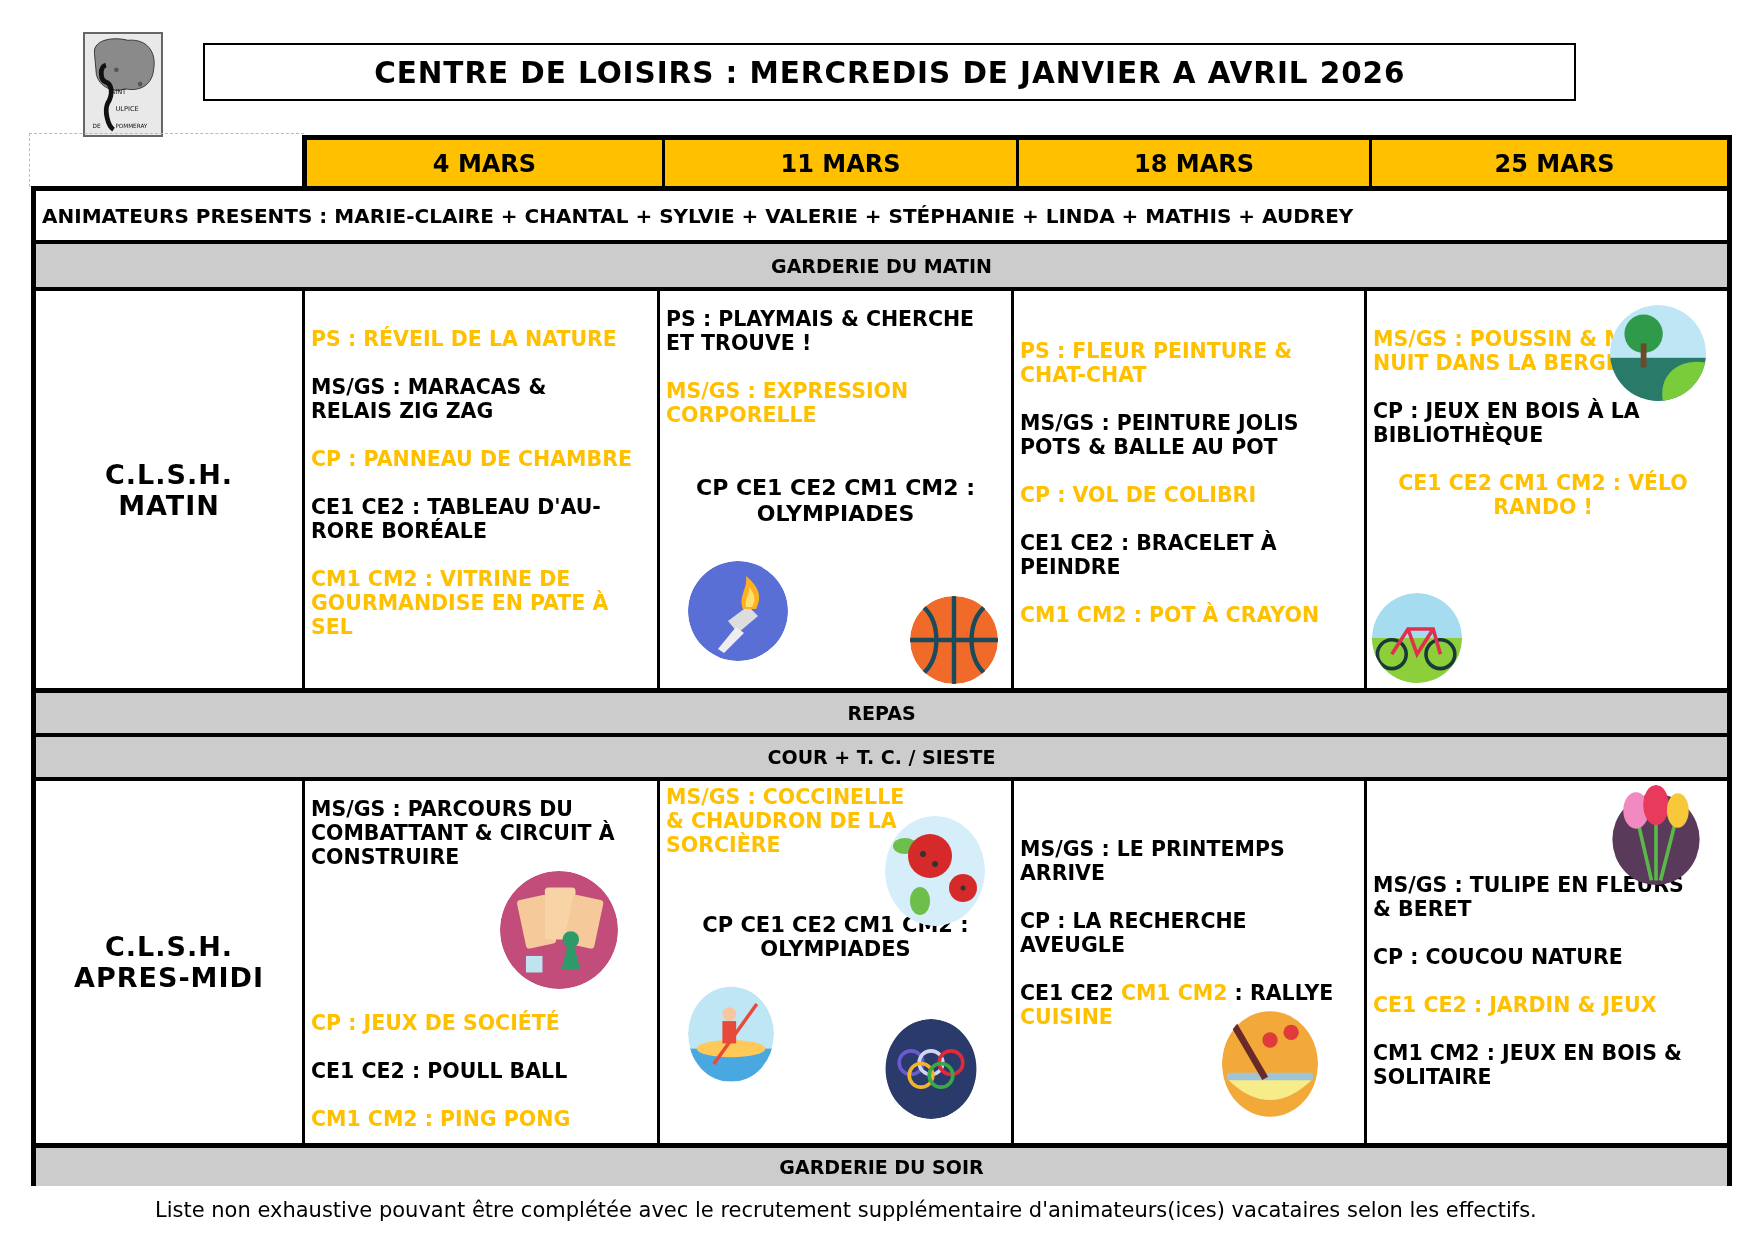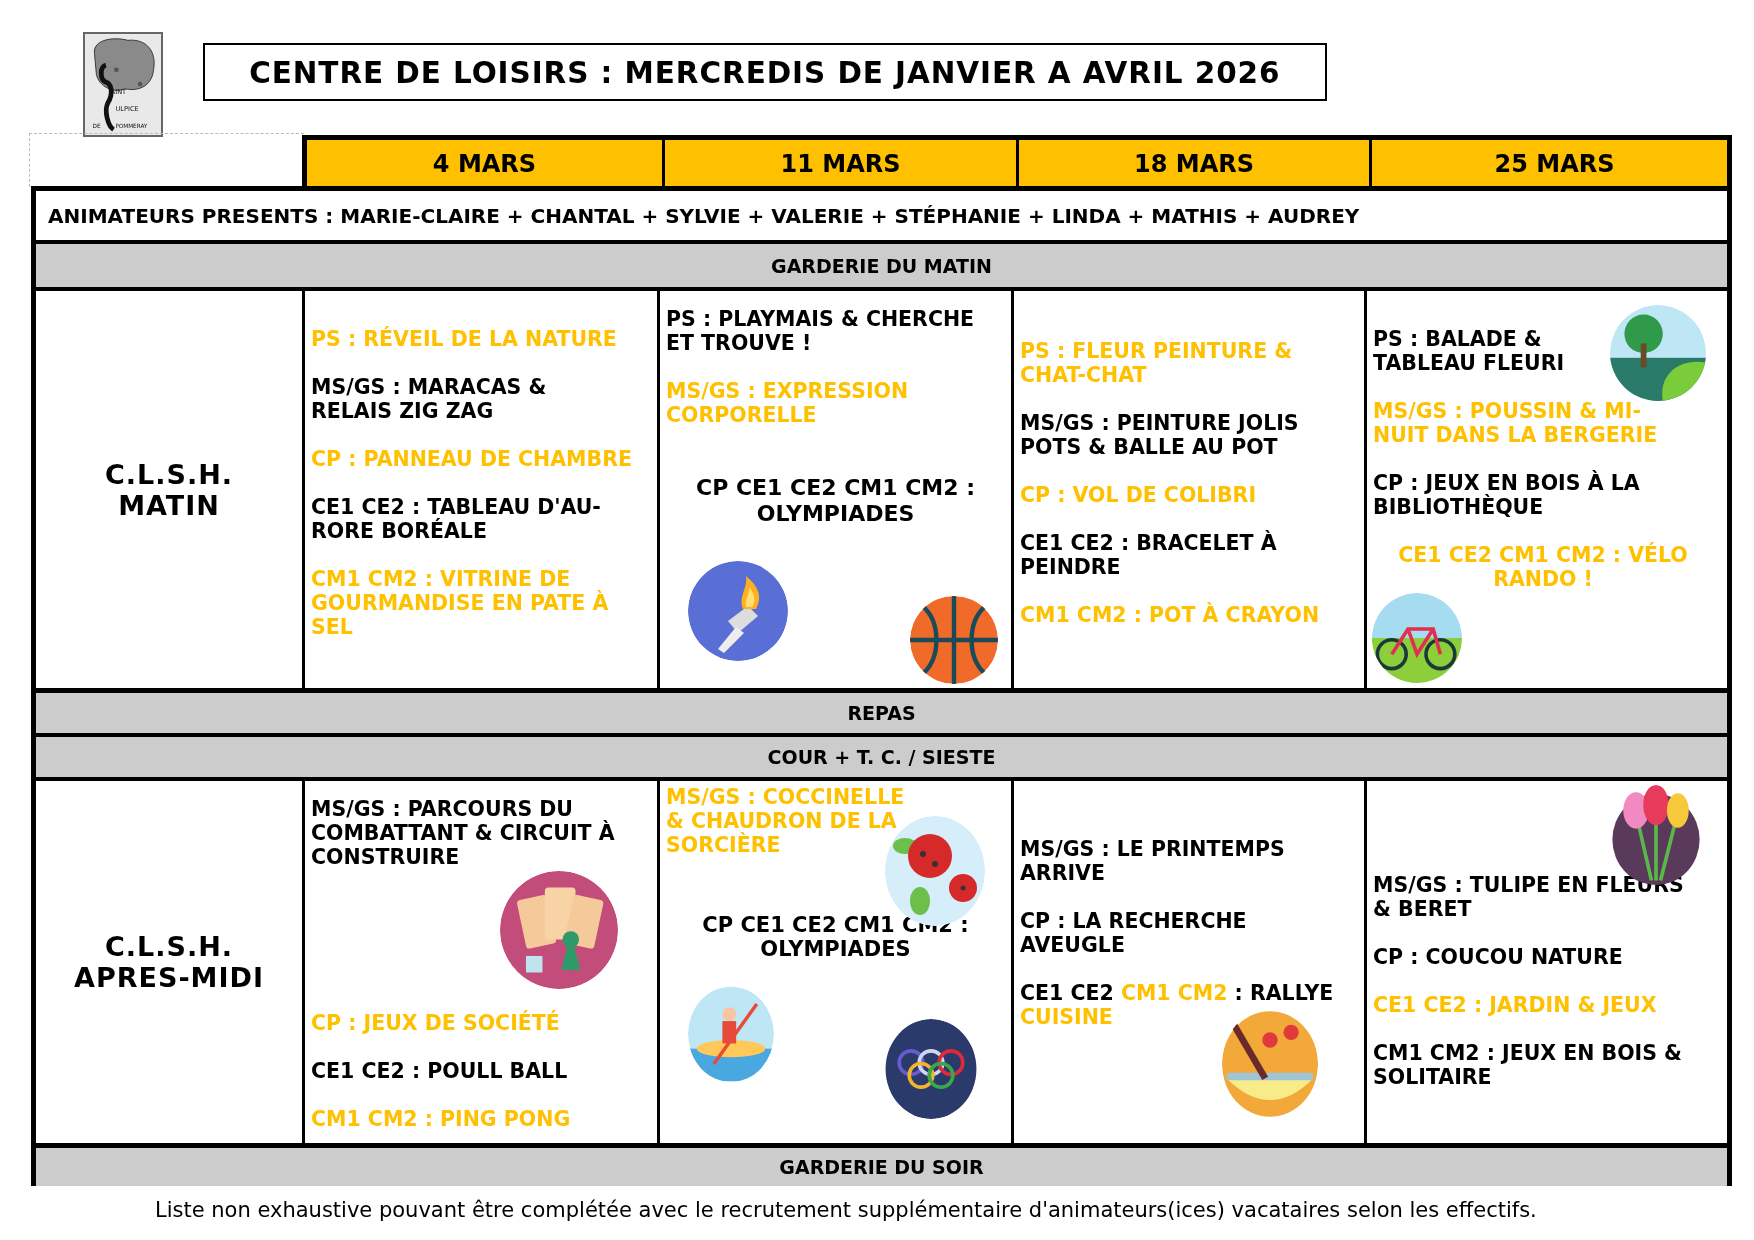--- a/index.html
+++ b/index.html
@@ -5,41 +5,41 @@
   * { box-sizing: border-box; margin: 0; padding: 0; }
   html, body { width: 1754px; height: 1240px; background: #ffffff; overflow: hidden; }
   body { position: relative; font-family: "DejaVu Sans", sans-serif; color: #000; }
   .abs { position: absolute; }
 
   
   .logo { left: 83px; top: 32px; width: 80px; height: 105px; border: 2px solid #666; background: #eee; overflow: hidden; }
   .logo svg { width: 100%; height: 100%; display: block; }
 
   
-  .title-box { left: 203px; top: 43px; width: 1124px; height: 58px; border: 2px solid #000; display: flex; align-items: center; justify-content: center; }
+  .title-box { left: 203px; top: 43px; width: 1373px; height: 58px; border: 2px solid #000; display: flex; align-items: center; justify-content: center; }
   .title-text { font-weight: bold; font-size: 31px; letter-spacing: 1px; transform: scaleX(0.95); }
 
   .dash-h { left: 29px; top: 133px; width: 275px; border-top: 1px dashed #bbb; }
   .dash-v { left: 29px; top: 133px; height: 54px; border-left: 1px dashed #bbb; }
 
   
   .hdr { top: 135px; height: 53px; left: 302px; width: 1430px; display: grid;
          grid-template-columns: 355px 354px 353px 368px; background: #FFC000;
          border: 5px solid #000; border-bottom: none; }
   .hdr-cell { display: flex; align-items: center; justify-content: center; font-weight: bold; font-size: 24px; border-left: 3px solid #000; }
   .hdr-cell:first-child { border-left: none; }
 
   .tbl { left: 31px; top: 186px; width: 1701px; height: 1000px; border: 5px solid #000; background: #fff; }
   .row { position: absolute; left: 0; right: 0; }
   .row.full { display: flex; align-items: center; }
   .row.gray { background: #CCCCCC; justify-content: center; font-weight: bold; font-size: 19px; }
   .hline { position: absolute; left: 0; right: 0; height: 5px; background: #000; }
   .thin { height: 4px; }
 
-  .animateurs { top: 0; height: 49px; padding-left: 6px; font-weight: bold; font-size: 20px; white-space: nowrap; margin-left: 6px; }
+  .animateurs { top: 0; height: 49px; padding-left: 6px; font-weight: bold; font-size: 20px; white-space: nowrap; }
 
   .grid { display: grid; grid-template-columns: 266px 355px 354px 353px 363px; }
   .grid > .cell { border-left: 3px solid #000; position: relative; padding: 6px 6px; overflow: hidden; }
   .grid > .cell:first-child { border-left: none; align-items: center; }
   .label-cell { display: flex; align-items: center; justify-content: center; text-align: center; font-weight: bold; font-size: 27px; line-height: 31px; letter-spacing: 1px; }
 
   .act { font-weight: bold; font-size: 20.5px; line-height: 24px; margin-bottom: 24px; text-transform: none; }
   .act.o { color: #FFC000; }
   .act.center { text-align: center; }
   .act .o { color: #FFC000; text-align: right; }
@@ -127,21 +127,20 @@
 
     <div class="cell" style="padding-top:48px">
       <div class="act o" style="width:300px">PS : FLEUR PEINTURE &amp; CHAT-CHAT</div>
       <div class="act">MS/GS : PEINTURE JOLIS POTS &amp; BALLE AU POT</div>
       <div class="act o">CP : VOL DE COLIBRI</div>
       <div class="act" style="width:280px">CE1 CE2 : BRACELET À PEINDRE</div>
       <div class="act o">CM1 CM2 : POT À CRAYON</div>
     </div>
 
     <div class="cell" style="padding-top:36px">
-      <div class="act" style="width:200px">PS : BALADE &amp; TABLEAU FLEURI</div>
       <div class="act o" style="width:320px">MS/GS : POUSSIN &amp; MI-NUIT DANS LA BERGERIE</div>
       <div class="act" style="width:320px">CP : JEUX EN BOIS À LA BIBLIOTHÈQUE</div>
       <div class="act o center" style="width:300px;margin-left:20px">CE1 CE2 CM1 CM2 : VÉLO RANDO !</div>
       <div class="ico" style="left:243px;top:14px;width:96px;height:96px">
         <svg viewBox="0 0 100 100">
             <circle cx="50" cy="50" r="50" fill="#bfe6f5"></circle>
             <rect x="0" y="55" width="100" height="45" fill="#2a7a6a"></rect>
             <circle cx="35" cy="30" r="20" fill="#2e9a4a"></circle>
             <rect x="32" y="40" width="6" height="25" fill="#6b4a2a"></rect>
             <path d="M55 100 C50 70 75 55 100 60 V100 Z" fill="#7acc3a"></path>

